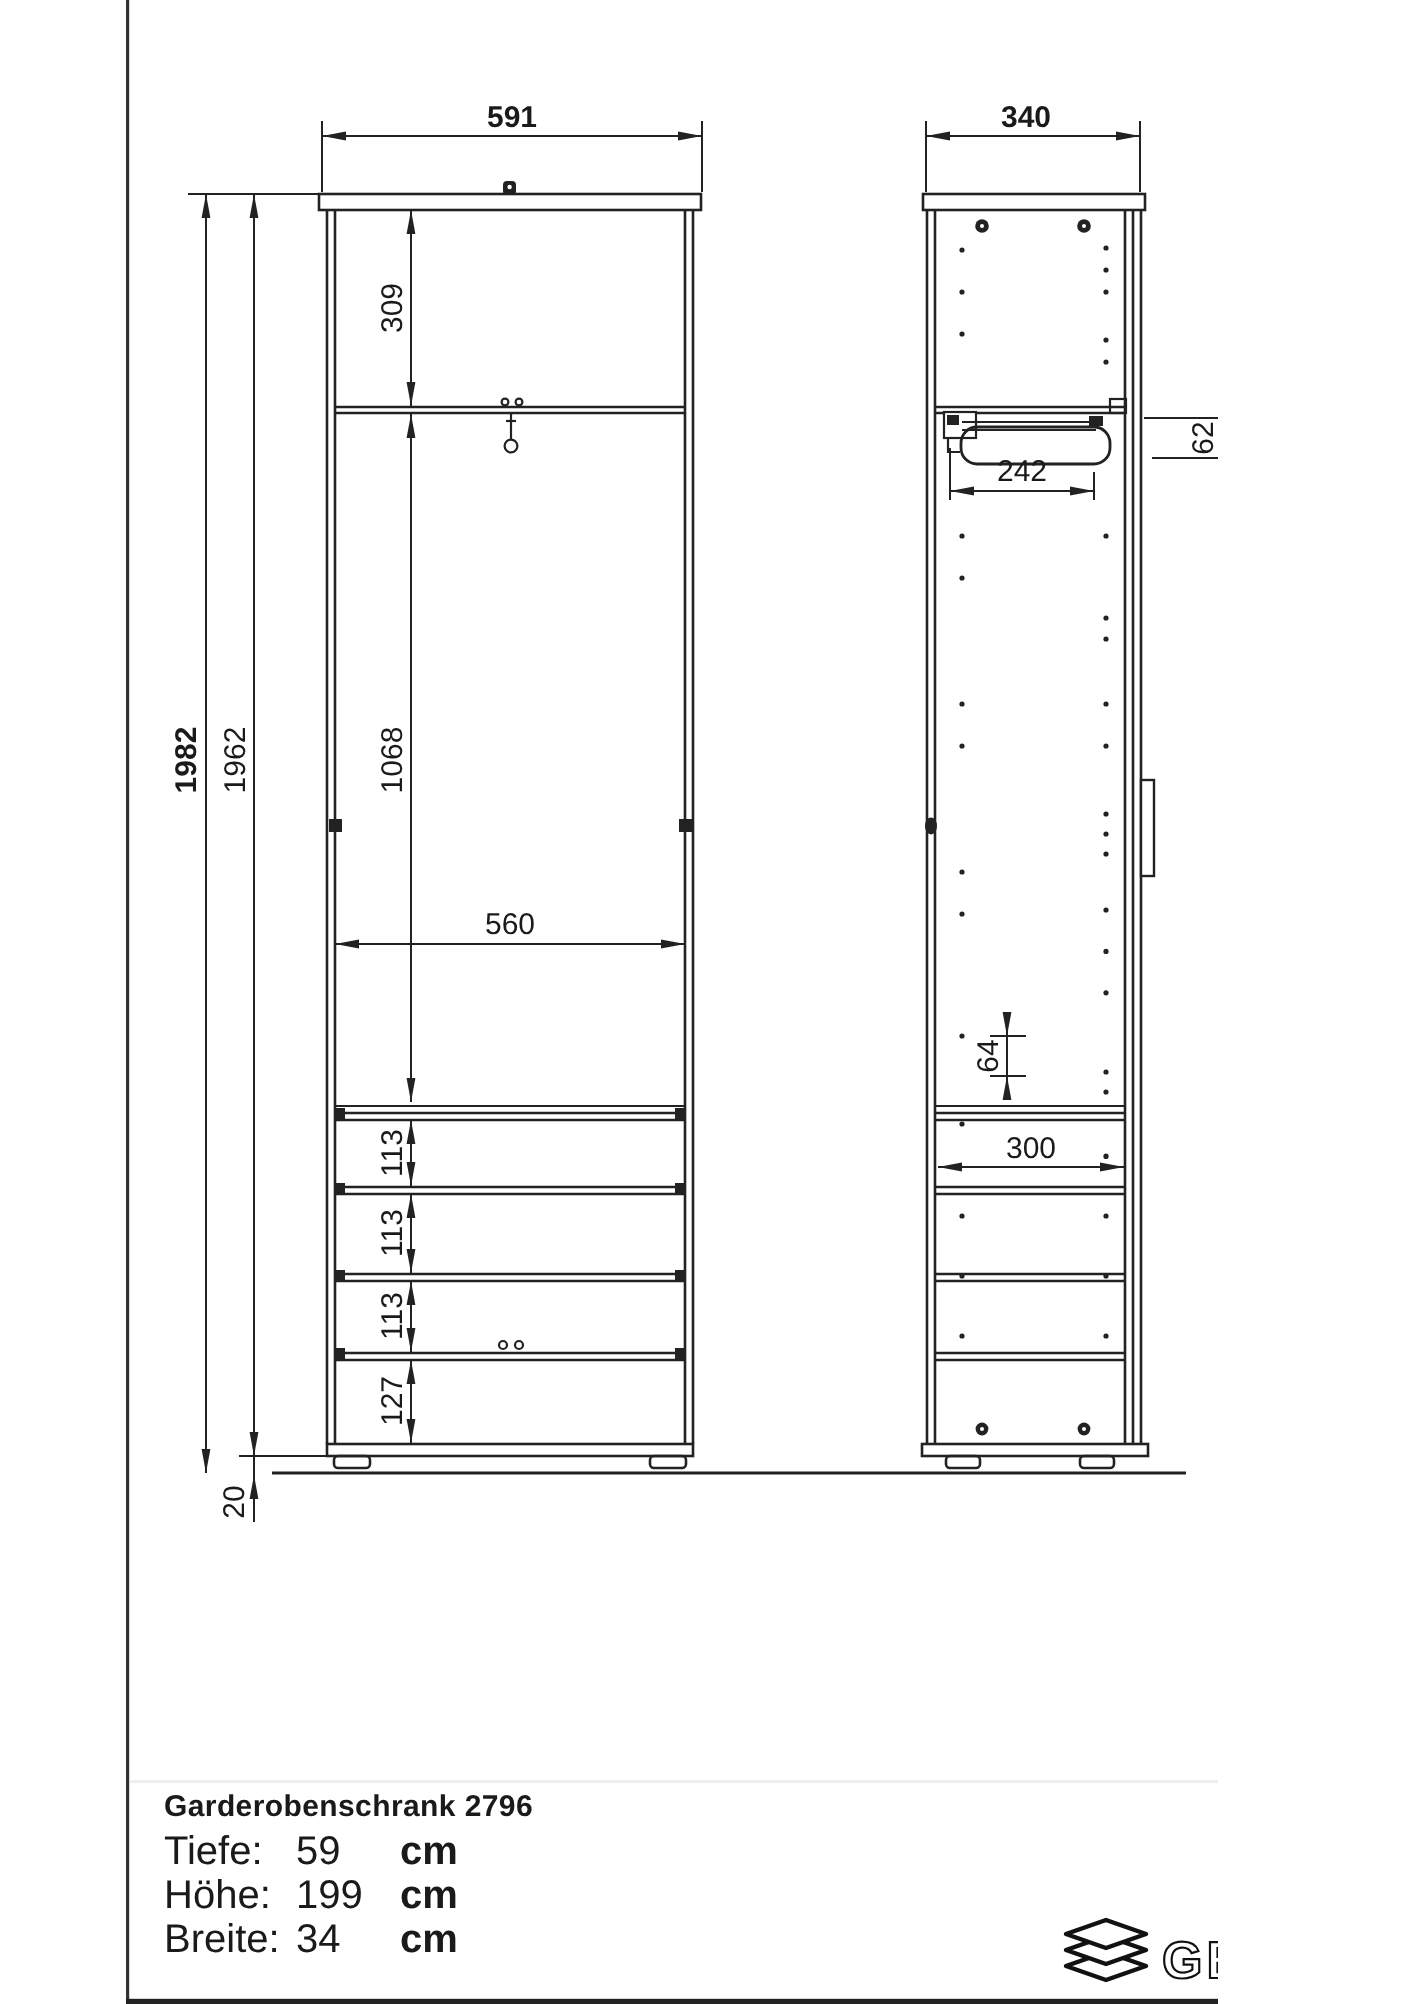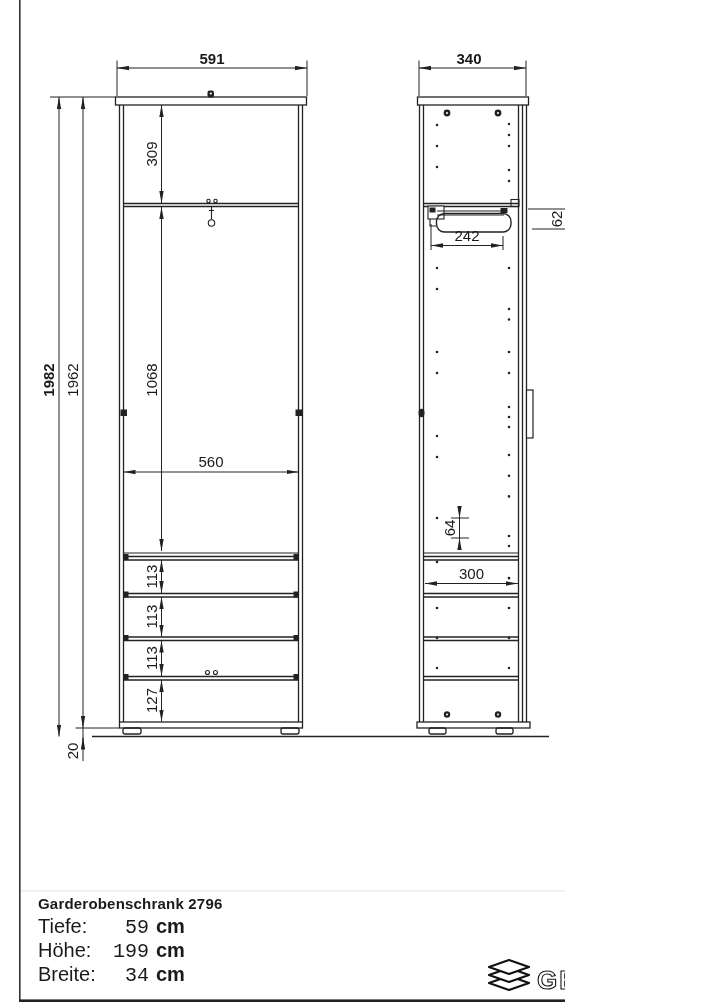--- a/index.html
+++ b/index.html
@@ -1,24 +1,24 @@
 <!DOCTYPE html>
 <html><head>
 <meta charset="utf-8">
 <style>
   html,body{margin:0;padding:0;background:#fff;}
   .page{position:relative;width:565px;height:1002px;background:#ffffff;overflow:hidden;
-        font-family:"Liberation Sans",sans-serif;color:#1a1a1a;}
+        font-family:"Liberation Sans",sans-serif;color:#1a1a1a;margin-left:44px;}
   .drawing{position:absolute;left:0;top:0;}
   svg text{font-family:"Liberation Sans",sans-serif;font-size:15px;fill:#1a1a1a;}
   .product-info{position:absolute;left:38px;top:895px;}
   .product-title{font-size:15px;font-weight:bold;letter-spacing:.2px;margin-bottom:3px;white-space:nowrap;}
   .spec-row{font-size:20px;line-height:22px;white-space:nowrap;}
   .spec-label{display:inline-block;width:66px;}
-  .spec-value{display:inline-block;width:45px;text-align:right;font-family:Liberation Mono, monospace;}
+  .spec-value{display:inline-block;width:45px;}
   .spec-unit{margin-left:7px;font-weight:bold;}
   .brand{position:absolute;left:486px;top:958px;width:216px;height:44px;}
   .brand-tagline{position:absolute;right:2px;top:33px;font-size:9px;font-weight:normal;
                  letter-spacing:1.2px;color:#111;white-space:nowrap;}
 </style>
 </head>
 <body>
 
 <div class="page">
 

